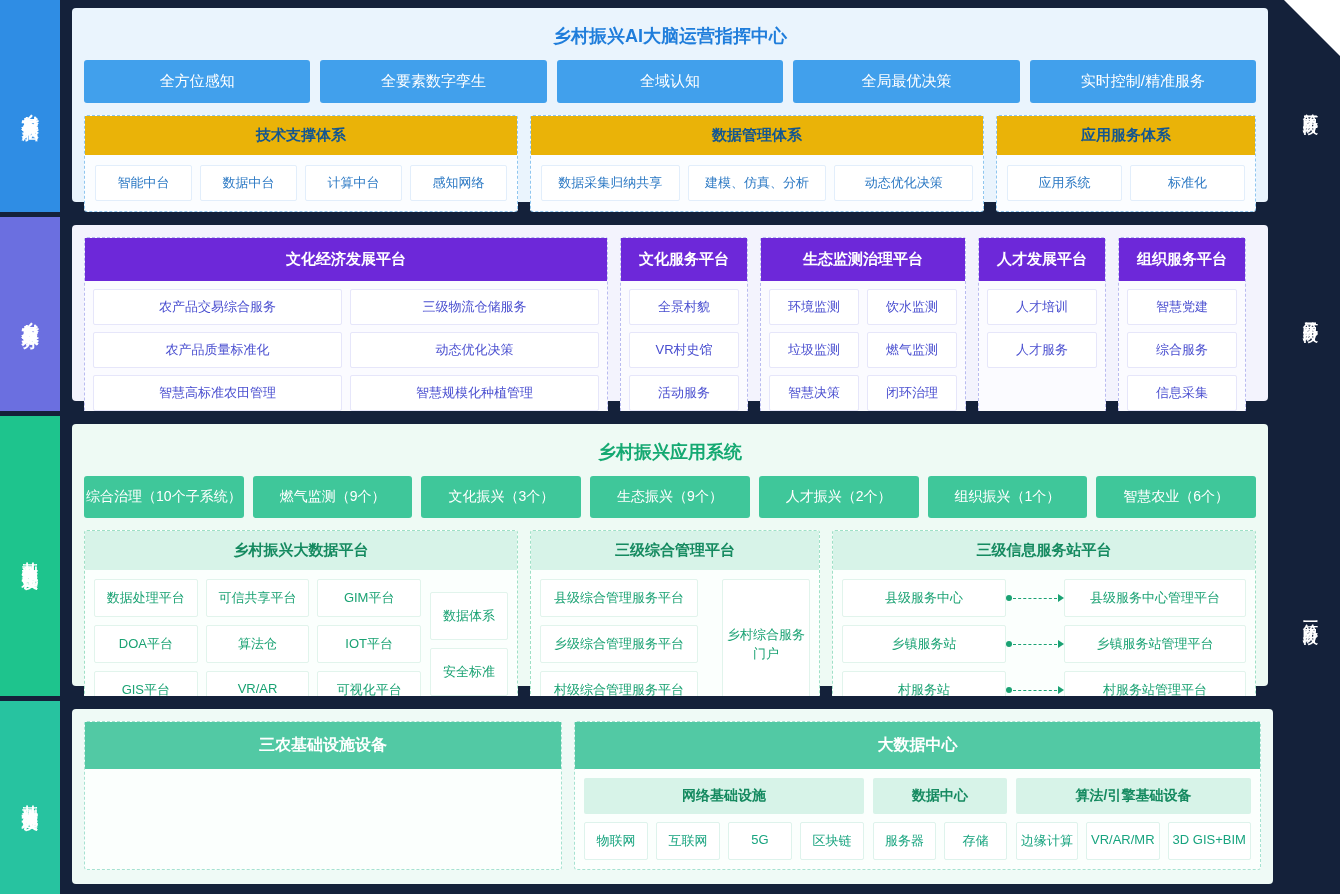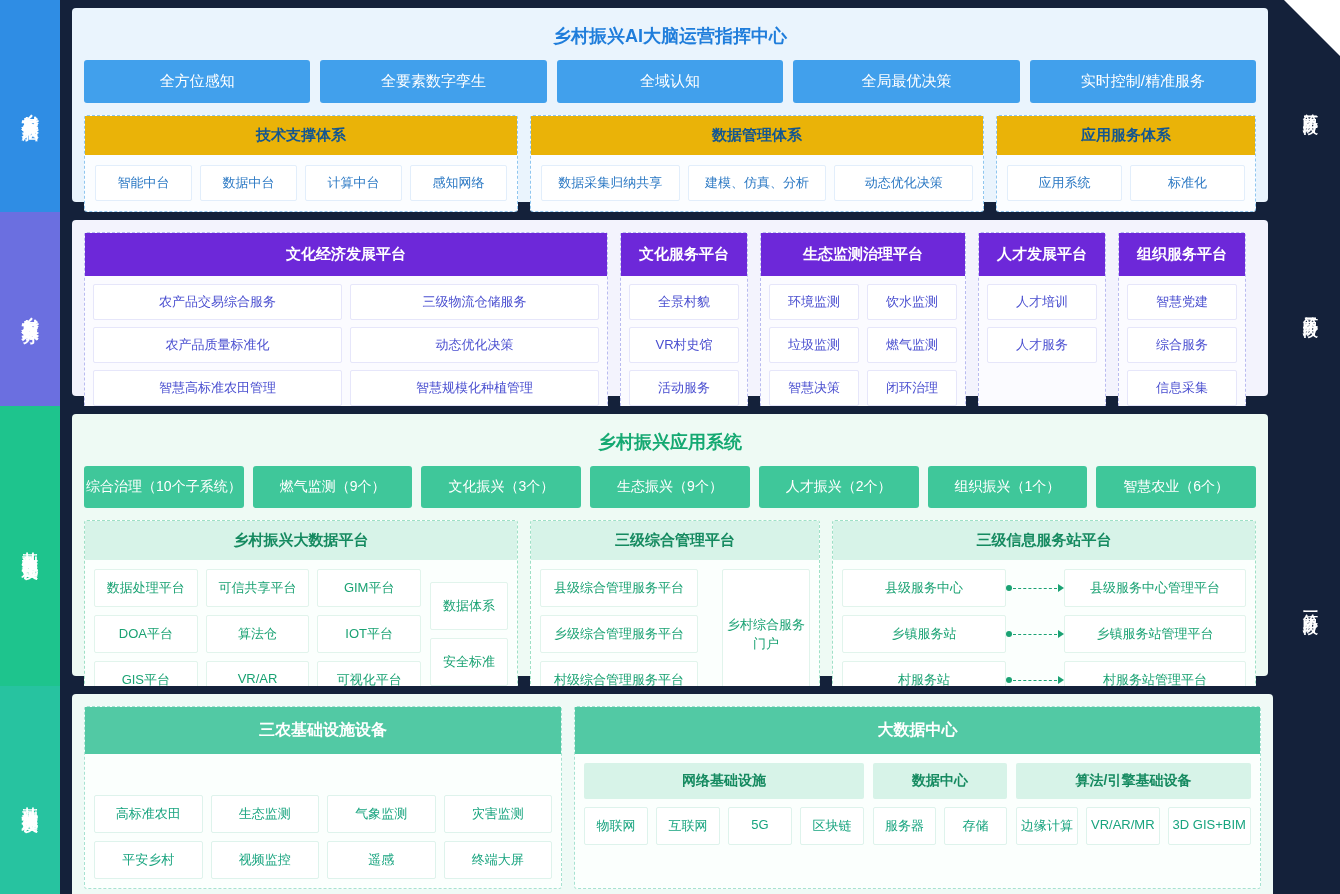--- a/index.html
+++ b/index.html
@@ -585,36 +585,20 @@
   <div class="gap"></div>
 
   <div class="row-band band4" style="flex:1 1 auto;">
     <div class="left-label" style="font-size:16px;">基础设施建设</div>
     <div class="center-col">
       <div class="panel" style="padding-top:12px;">
         <div class="infra-cols">
 
           <div class="icol iw-left">
             <div class="i-head">三农基础设施设备</div>
-            <div class="i-body">
-              <div class="grid4">
-                <div class="r">
-                  <div class="iitem">高标准农田</div>
-                  <div class="iitem">生态监测</div>
-                  <div class="iitem">气象监测</div>
-                  <div class="iitem">灾害监测</div>
-                </div>
-                <div class="r">
-                  <div class="iitem">平安乡村</div>
-                  <div class="iitem">视频监控</div>
-                  <div class="iitem">遥感</div>
-                  <div class="iitem">终端大屏</div>
-                </div>
-              </div>
-            </div>
           </div>
 
           <div class="icol iw-right">
             <div class="i-head">大数据中心</div>
             <div class="i-body">
               <div class="dc-body">
                 <div class="dc-sub dc-net">
                   <div class="sub-head">网络基础设施</div>
                   <div class="sub-items">
                     <div class="iitem">物联网</div>

